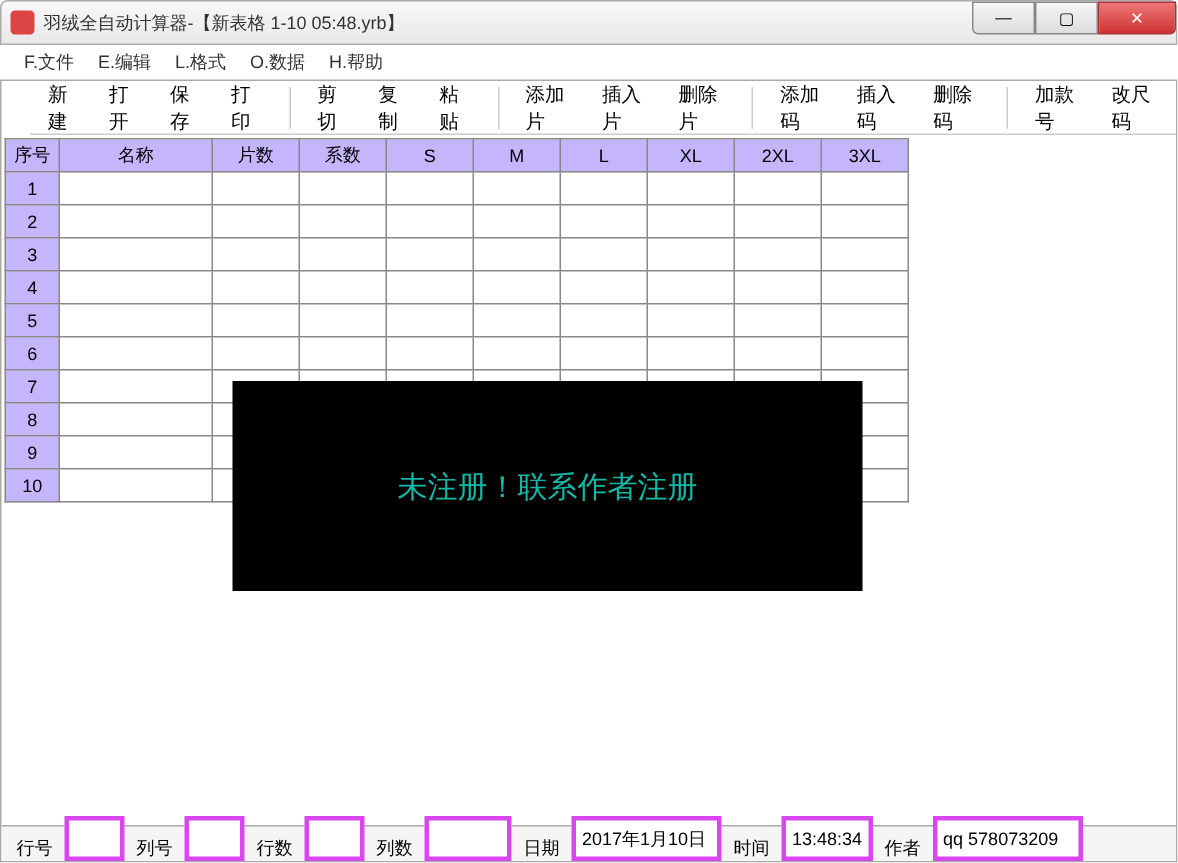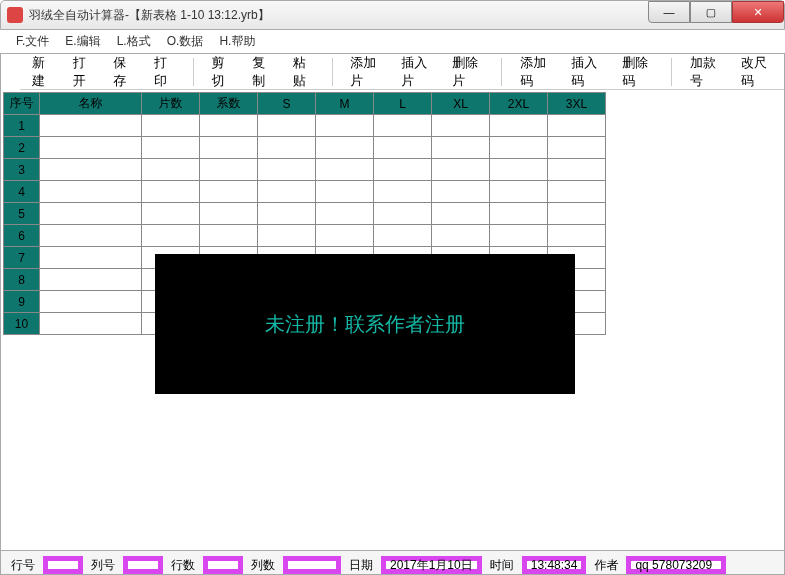--- a/index.html
+++ b/index.html
@@ -18,41 +18,41 @@
     
     .client { border: 1px solid #aaa; border-top: none; height: calc(100% - 54px); background: #fff; position: relative; }
     
     .toolbar { height: 36px; border-bottom: 1px solid #ccc; display: flex; align-items: center; padding: 0 8px; gap: 12px; font-size: 13px; margin-left: 19px; }
     .tb-sep { width: 1px; height: 28px; background: #ccc; margin: 0 2px; }
     .tb-btn { cursor: pointer; padding: 2px 4px; }
     
     .grid-wrap { padding: 2px; }
     table.grid { border-collapse: collapse; }
     table.grid th, table.grid td { border: 1px solid #888; height: 22px; background: #fff; font-weight: normal; font-size: 12px; text-align: center; }
-    table.grid th { background: #0f766e; }
+    table.grid th { background: #c4b5fd; }
     .col-rownum { width: 36px; }
     .col-name { width: 102px; }
     .col-std { width: 58px; }
     
     .overlay { position: absolute; left: 154px; top: 200px; width: 420px; height: 140px; background: #000; color: #14b8a6; display: flex; flex-direction: column; align-items: center; justify-content: center; gap: 20px; font-size: 20px; font-family: SimSun, serif; }
     
     .statusbar { position: absolute; left: 0; bottom: 0; right: 0; height: 24px; border-top: 1px solid #aaa; display: flex; align-items: flex-end; padding: 0 6px; font-size: 12px; gap: 4px; background: #f5f5f5; }
     .sb-lbl { padding: 0 4px; }
-    .sb-box { border: 5px solid #d946ef; background: #fff; height: 18px; min-width: 40px; padding: 0 4px; display: inline-flex; align-items: center; }
+    .sb-box { border: 3px solid #d946ef; background: #fff; height: 18px; min-width: 40px; padding: 12px 4px; display: inline-flex; align-items: center; }
     .sb-w60 { min-width: 58px; }
     .sb-w100 { min-width: 100px; }
     
     .watermark { position: absolute; right: 8px; bottom: 12px; color: #d00; font-size: 36px; font-family: "Times New Roman", serif; letter-spacing: 1px; pointer-events: none; }
   </style>
 </head>
 <body>
 
 <div class="titlebar">
   <div class="titlebar-icon"></div>
-  <span class="titlebar-title">羽绒全自动计算器-【新表格 1-10 13:12.yrb】</span>
+  <span class="titlebar-title">羽绒全自动计算器-【新表格 1-10 05:48.yrb】</span>
   <div class="window-controls">
     <div class="win-btn min">—</div>
     <div class="win-btn">▢</div>
     <div class="win-btn close">✕</div>
   </div>
 </div>
 
 <div class="menubar">
   <span class="menu-item">F.文件</span>
   <span class="menu-item">E.编辑</span>

